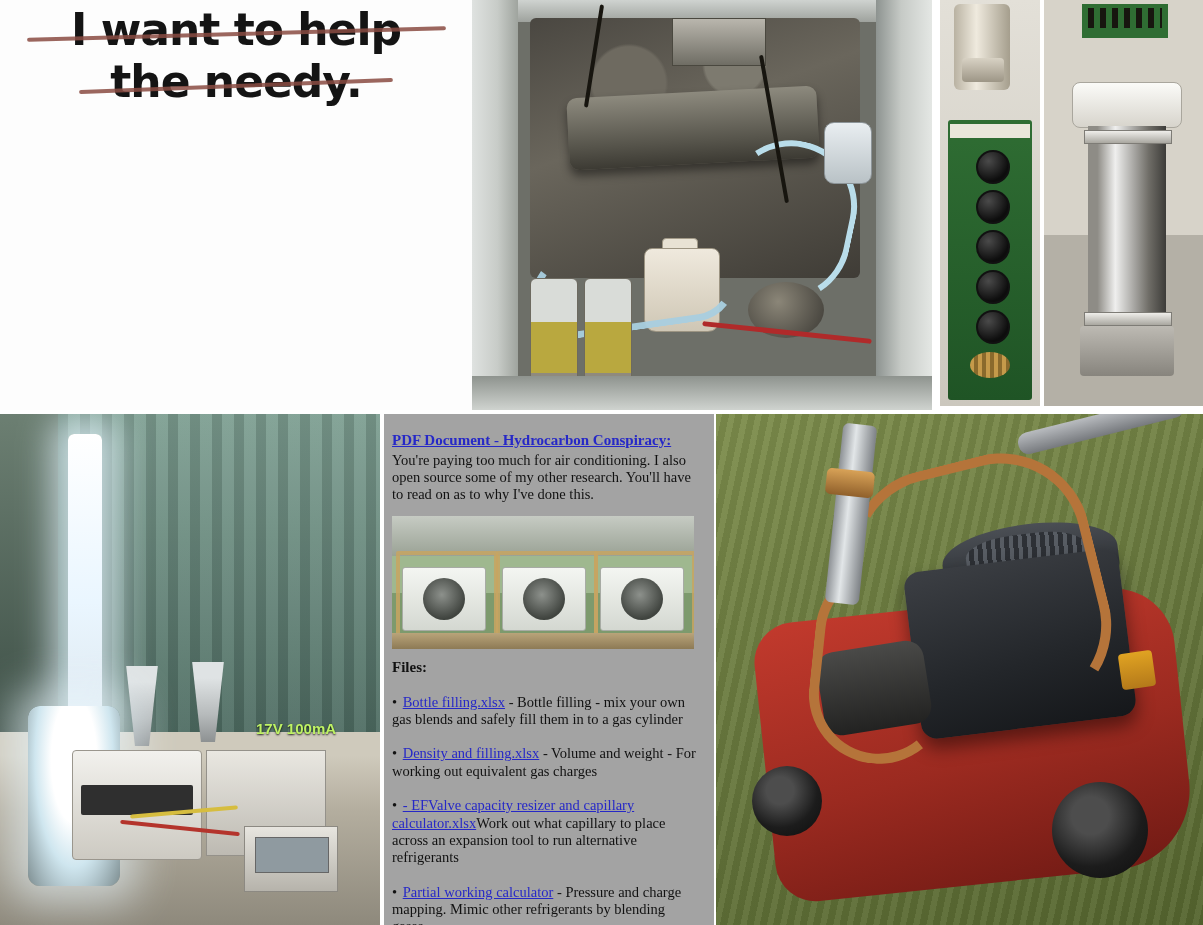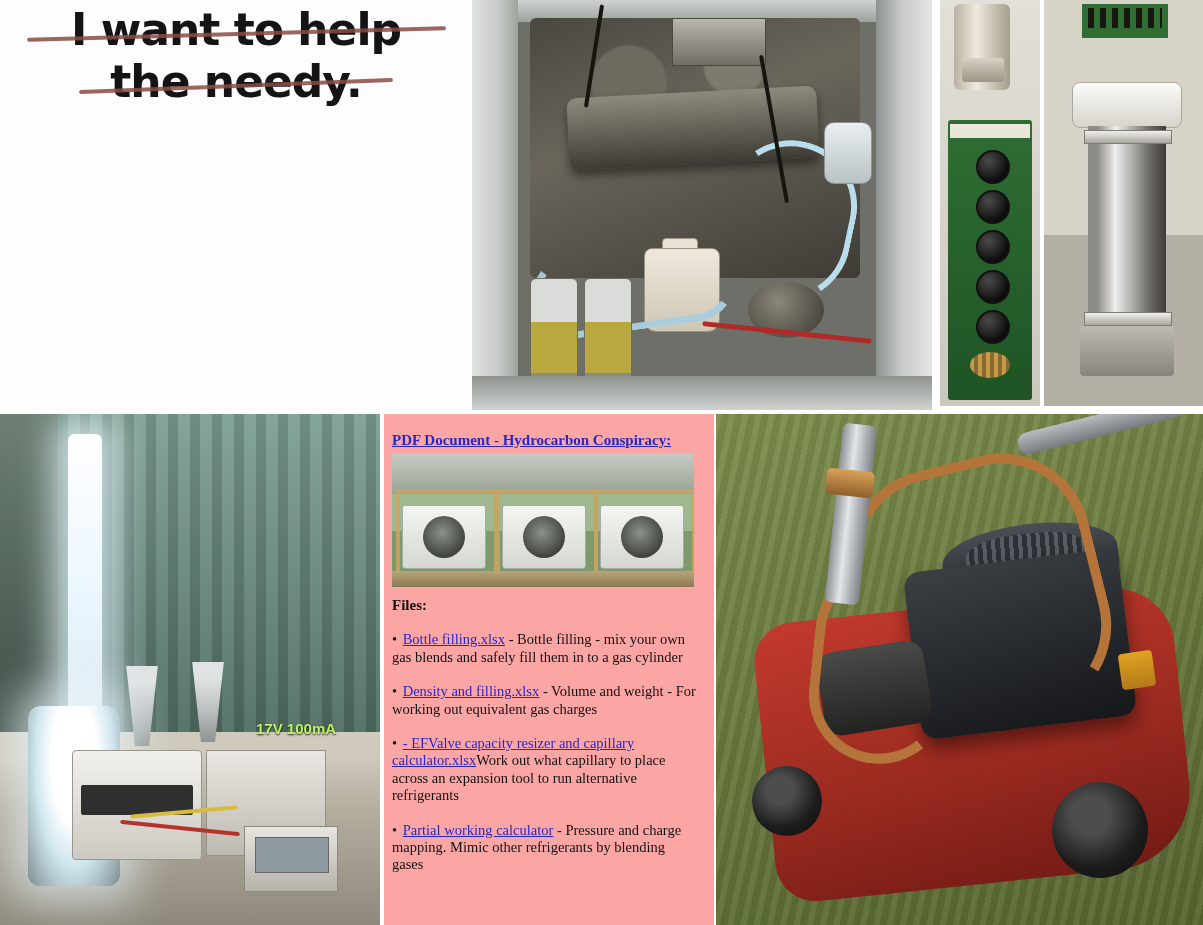--- a/index.html
+++ b/index.html
@@ -412,21 +412,21 @@
     position: absolute; left: 404px; top: 238px; width: 34px; height: 36px;
     background: linear-gradient(180deg,#e0a322,#b4791a);
     border-radius: 4px; transform: rotate(-8deg);
   }
 
   
   #files-panel {
     position: absolute;
     left: 384px; top: 414px;
     width: 330px; height: 511px;
-    background: #fca5a5;
+    background: #a3a3a3;
     padding: 18px 14px 6px 8px;
     box-sizing: border-box;
     font-family: "Liberation Serif", serif;
     color: #111;
     font-size: 14.5px;
     line-height: 1.18;
     overflow: hidden;
   }
   #files-panel a, .linklike {
     color: #2628c7;
@@ -574,20 +574,21 @@
     <div class="yellow-wire"></div>
     <div class="red-wire"></div>
     <div class="meter">
       <div class="screen"></div>
     </div>
     <div class="volt-label">17V 100mA</div>
   </div>
 
   <div id="files-panel">
     <span class="pdf-title">PDF Document - Hydrocarbon Conspiracy:</span>
+    <p class="intro-text">You're paying too much for air conditioning. I also open source some of my other research. You'll have to read on as to why I've done this.</p>
 
     <div id="ac-photo">
       <div class="fence"></div>
       <div class="rack r1"></div>
       <div class="rack r2"></div>
       <div class="rack r3"></div>
       <div class="unit u1">
           <div class="fan"></div>
         </div>
       <div class="unit u2">

